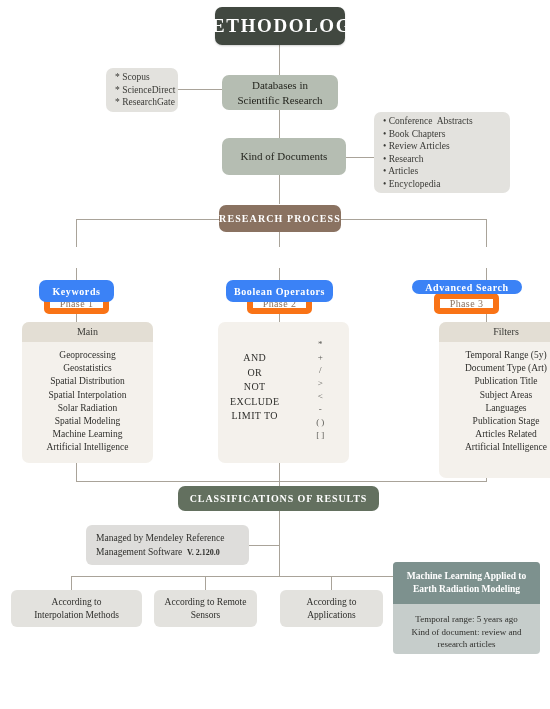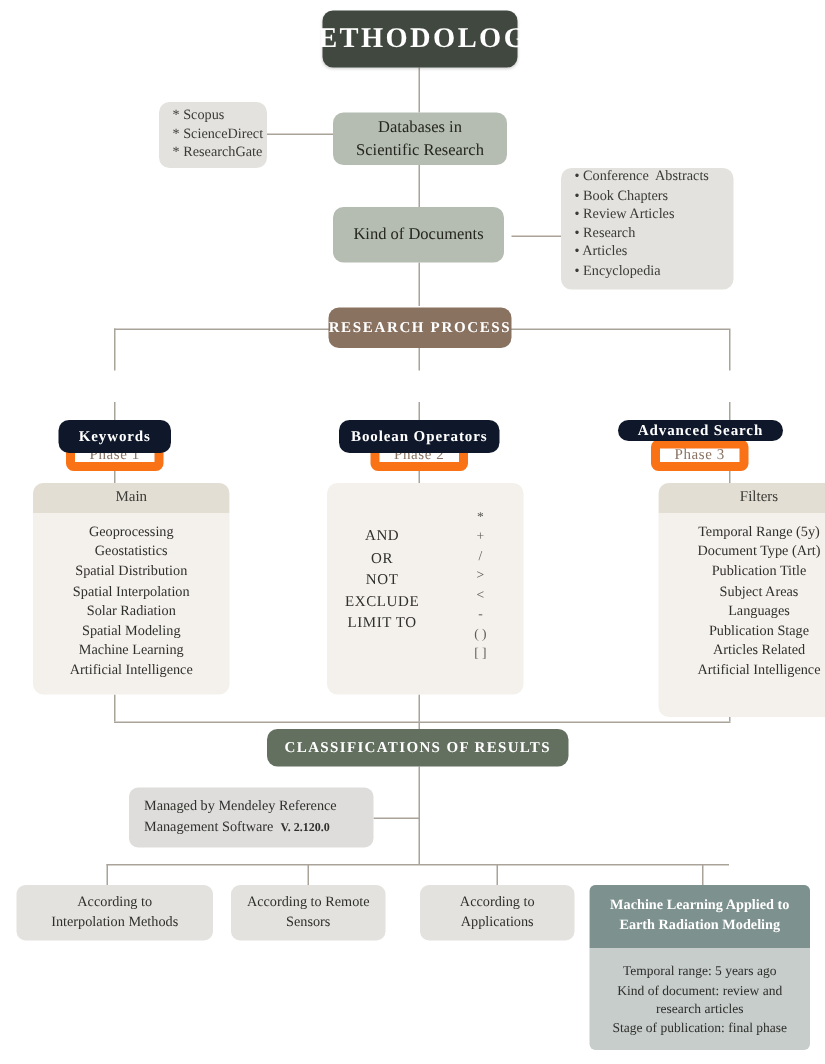--- a/index.html
+++ b/index.html
@@ -39,21 +39,21 @@
     background:#8a7261;border-radius:7px;color:#ffffff;font-weight:bold;
     font-size:10px;letter-spacing:1.1px;
   }
   
   .phase{
     background:#ffffff;border:6px solid #f97316;border-radius:5px;
     color:#8a7261;font-size:10px;letter-spacing:.4px;margin-top:46px;
   }
   
   .phhead{
-    background:#0f172a;border-radius:7px;color:#ffffff;font-weight:bold;
+    background:#3b82f6;border-radius:7px;color:#ffffff;font-weight:bold;
     font-size:10px;letter-spacing:.6px;
   }
   
   .panel{
     background:#f4f1ec;border-radius:7px;align-items:stretch;justify-content:flex-start;
     overflow:hidden;
   }
   .panel-head{
     background:#e3ded4;color:#3a3a36;font-size:10px;text-align:center;
     padding:4px 0 4px;line-height:12px;
@@ -143,25 +143,25 @@
     <span class="li">* Scopus</span>
     <span class="li">* ScienceDirect</span>
     <span class="li">* ResearchGate</span>
   </div>
 
   <div class="node sage" style="left:222px;top:75px;width:116px;height:35px;">
     <span style="white-space:pre-line">Databases in
 Scientific Research</span>
   </div>
 
-  <div class="node sage" style="left:222px;top:138px;width:114px;height:37px;text-align:center;">
+  <div class="node sage" style="left:222px;top:138px;width:124px;height:37px;text-align:center;">
     <span>Kind of Documents</span>
   </div>
 
-  <div class="node greylist" style="left:374px;top:112px;width:115px;height:81px;justify-content:flex-end;">
+  <div class="node greylist" style="left:374px;top:112px;width:136px;height:81px;">
     <span class="li">• <span>Conference  Abstracts</span></span>
     <span class="li">• <span>Book Chapters</span></span>
     <span class="li">• <span>Review Articles</span></span>
     <span class="li">• <span>Research</span></span>
     <span class="li">• <span>Articles</span></span>
     <span class="li">• <span>Encyclopedia</span></span>
   </div>
 
   <div class="node brown" style="left:219px;top:205px;width:122px;height:27px;">
     <span>RESEARCH PROCESS</span>
@@ -251,21 +251,21 @@
   </div>
   <div class="node resbox" style="left:154px;top:590px;width:103px;height:37px;">
     <span style="white-space:pre-line">According to Remote
 Sensors</span>
   </div>
   <div class="node resbox" style="left:280px;top:590px;width:103px;height:37px;">
     <span style="white-space:pre-line">According to
 Applications</span>
   </div>
 
-  <div class="node final" style="left:393px;top:590px;width:147px;height:110px;">
+  <div class="node final" style="left:393px;top:562px;width:147px;height:92px;">
     <div class="final-head" style="white-space:pre-line">Machine Learning Applied to
 Earth Radiation Modeling</div>
     <div class="final-body">
       <div>Temporal range: 5 years ago</div>
       <div>Kind of document: review and</div>
       <div>research articles</div>
       <div>Stage of publication: final phase</div>
     </div>
   </div>
 

